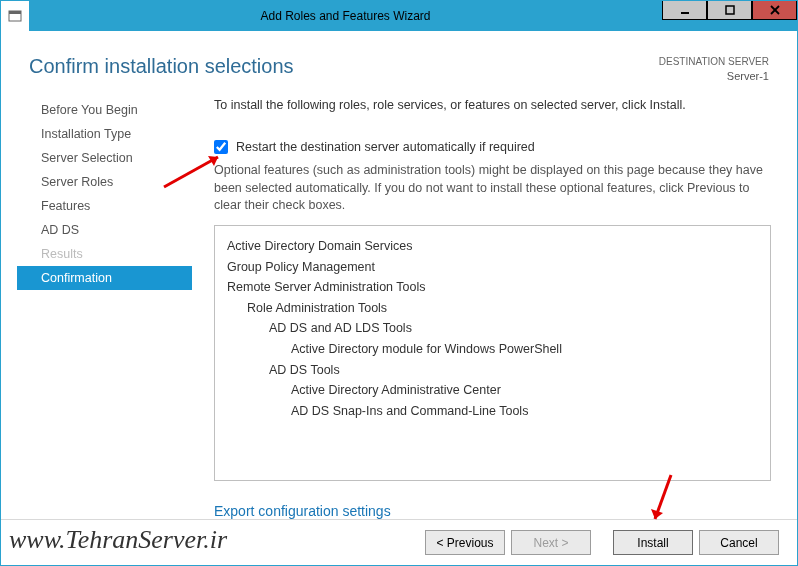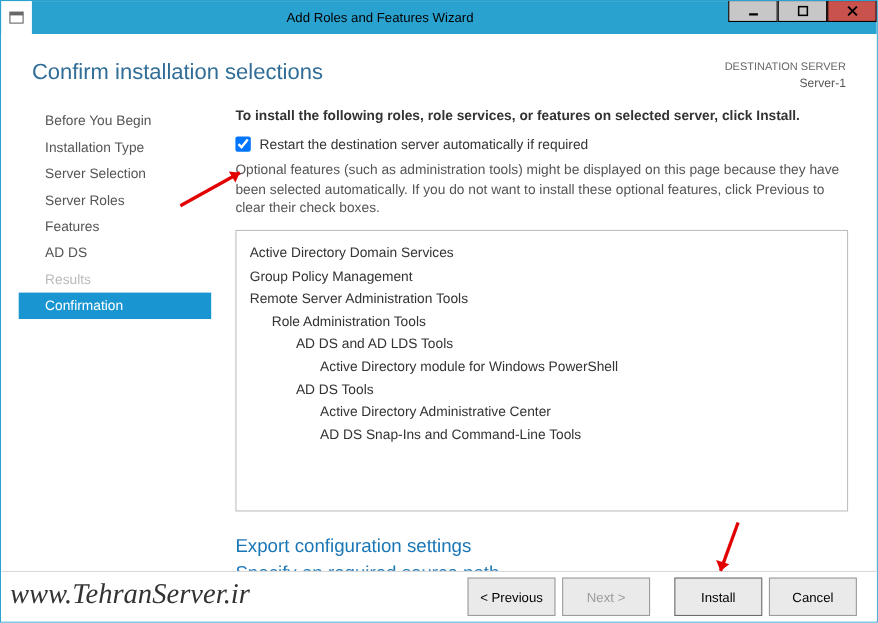--- a/index.html
+++ b/index.html
@@ -20,36 +20,36 @@
   .dest-box { text-align:right; font-size:11px; color:#555; line-height:1.4; }
   .dest-label { font-size:10px; color:#666; }
 
   .body-row { display:flex; padding:0 0 0 16px; }
   .nav { width:175px; padding-top:4px; }
   .nav-item { padding:5px 10px 5px 24px; font-size:12.5px; color:#555; cursor:pointer; }
   .nav-item.selected { background:#1996d2; color:#fff; }
   .nav-item.disabled { color:#bbb; }
 
   .main { flex:1; padding:4px 26px 0 22px; font-size:12.5px; color:#333; }
-  .intro { margin-bottom:12px;font-weight:bold; }
+  .intro { margin-bottom:28px; }
   .chk-row { display:flex; align-items:center; gap:8px; margin-bottom:8px; }
   .chk { width:14px; height:14px; }
   .note { color:#555; line-height:1.4; margin-bottom:10px; }
 
   .feature-box { border:1px solid #bfbfbf; padding:10px 12px; height:256px; overflow:auto; line-height:1.65; }
   .f0 { margin-left:0px; }
   .f1 { margin-left:20px; }
   .f2 { margin-left:42px; }
   .f3 { margin-left:64px; }
 
   .links { margin-top:22px; }
-  .links a { color:#1976b6; text-decoration:none; display:block; font-size:17px; margin-bottom:4px; }
+  .links a { color:#1976b6; text-decoration:none; display:block; font-size:14px; margin-bottom:4px; }
 
   .footer { position:absolute; bottom:0; left:0; right:0; border-top:1px solid #d9d9d9; height:46px; display:flex; align-items:center; justify-content:flex-end; padding-right:18px; gap:6px; background:#fff;}
-  .btn { width:80px; height:35px; border:1px solid #9c9c9c; background:#eaeaea; font-size:12px; cursor:pointer; }
+  .btn { width:80px; height:25px; border:1px solid #9c9c9c; background:#eaeaea; font-size:12px; cursor:pointer; }
   .btn:disabled { color:#9c9c9c; }
   .btn.primary { border:1px solid #6d6d6d; }
 
   .watermark { position:absolute; left:8px; bottom:10px; font-size:26px; color:#333; font-family: Georgia, serif; font-style:italic; }
 
   
   .arrow { position:absolute; pointer-events:none; }
   .arrow svg path { stroke:#e20000; stroke-width:3; fill:none; }
   .arrow svg polygon { fill:#e20000; }
 </style>

